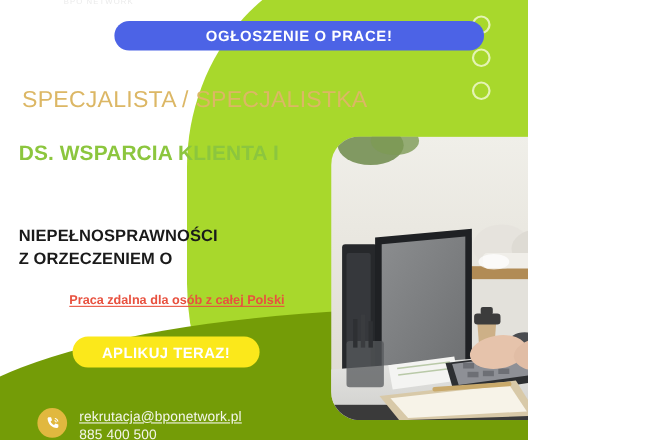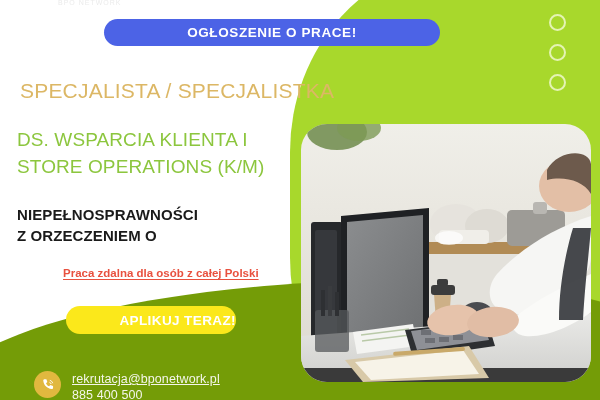--- a/index.html
+++ b/index.html
@@ -2,21 +2,21 @@
 <html><head>
 <meta charset="utf-8">
 <style>
   html, body {
     margin: 0;
     padding: 0;
     background: #ffffff;
   }
   #poster {
     position: relative;
-    width: 600px;
+    width: 480px;
     height: 400px;
     overflow: hidden;
     background: #ffffff;
     font-family: "Liberation Sans", sans-serif;
   }
 
   
   .bg-white {
     position: absolute;
     inset: 0;
@@ -139,21 +139,21 @@
     white-space: nowrap;
   }
 
   .h-green {
     position: absolute;
     left: 17px;
     top: 127px;
     z-index: 9;
     color: #8cc63e;
     font-size: 19px;
-    font-weight: normal;
+    font-weight: bold;
     line-height: 1.42;
     letter-spacing: 0.1px;
   }
   .h-green div { white-space: nowrap; }
 
   .h-dark {
     position: absolute;
     left: 17px;
     top: 204px;
     z-index: 9;
@@ -183,21 +183,21 @@
     position: absolute;
     left: 66px;
     top: 306px;
     width: 170px;
     height: 28px;
     background: #fbe81b;
     border-radius: 14px;
     z-index: 9;
     display: flex;
     align-items: center;
-    justify-content: flex-end;
+    justify-content: center;
     border: none;
     cursor: pointer;
     padding: 0;
   }
   .apply-text {
     color: #ffffff;
     font-size: 13.5px;
     font-weight: bold;
     letter-spacing: 0.4px;
     font-family: "Liberation Sans", sans-serif;
@@ -350,21 +350,20 @@
   <div class="tiny-top">BPO NETWORK</div>
 
   <div class="banner">
     <span class="banner-text">OGŁOSZENIE O PRACE!</span>
   </div>
 
   <div class="h-gold">SPECJALISTA / SPECJALISTKA</div>
 
   <div class="h-green">
     <div>DS. WSPARCIA KLIENTA I</div>
-    <div>STORE OPERATIONS (K/M)</div>
   </div>
 
   <div class="h-dark">
     <div>NIEPEŁNOSPRAWNOŚCI</div>
     <div>Z ORZECZENIEM O</div>
   </div>
 
   <div class="remote">Praca zdalna dla osób z całej Polski</div>
 
   <button class="apply-btn">

